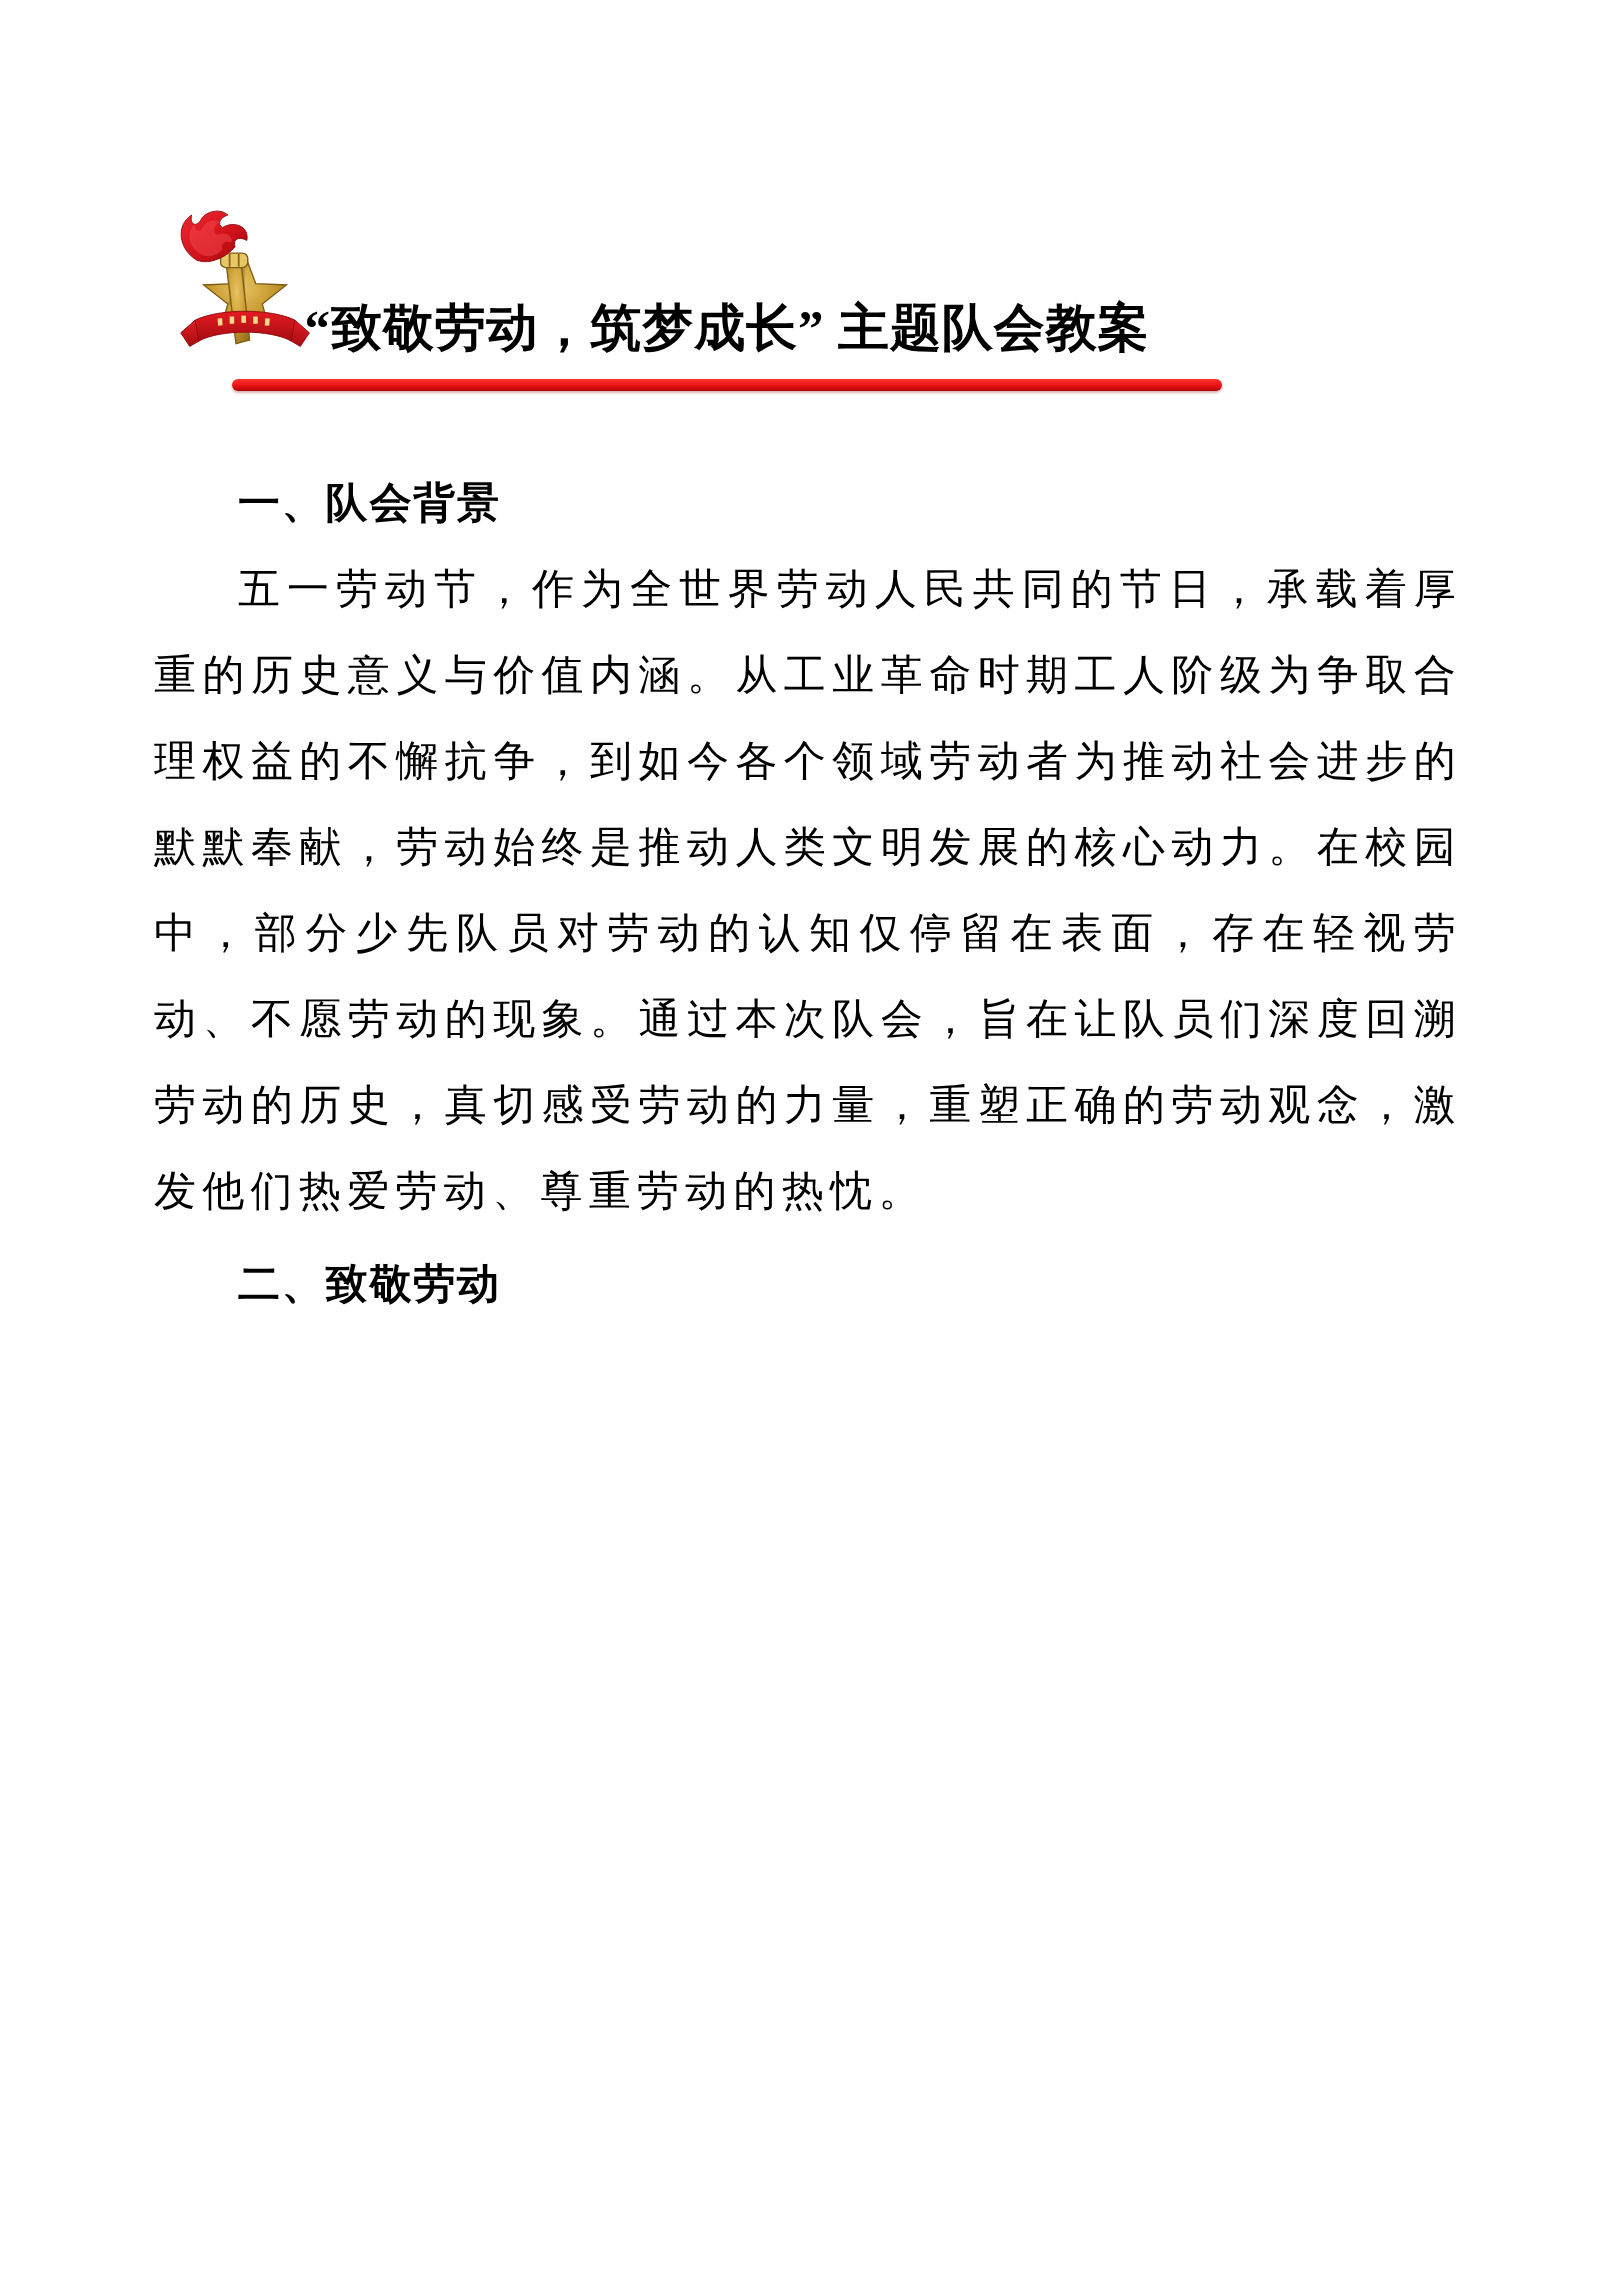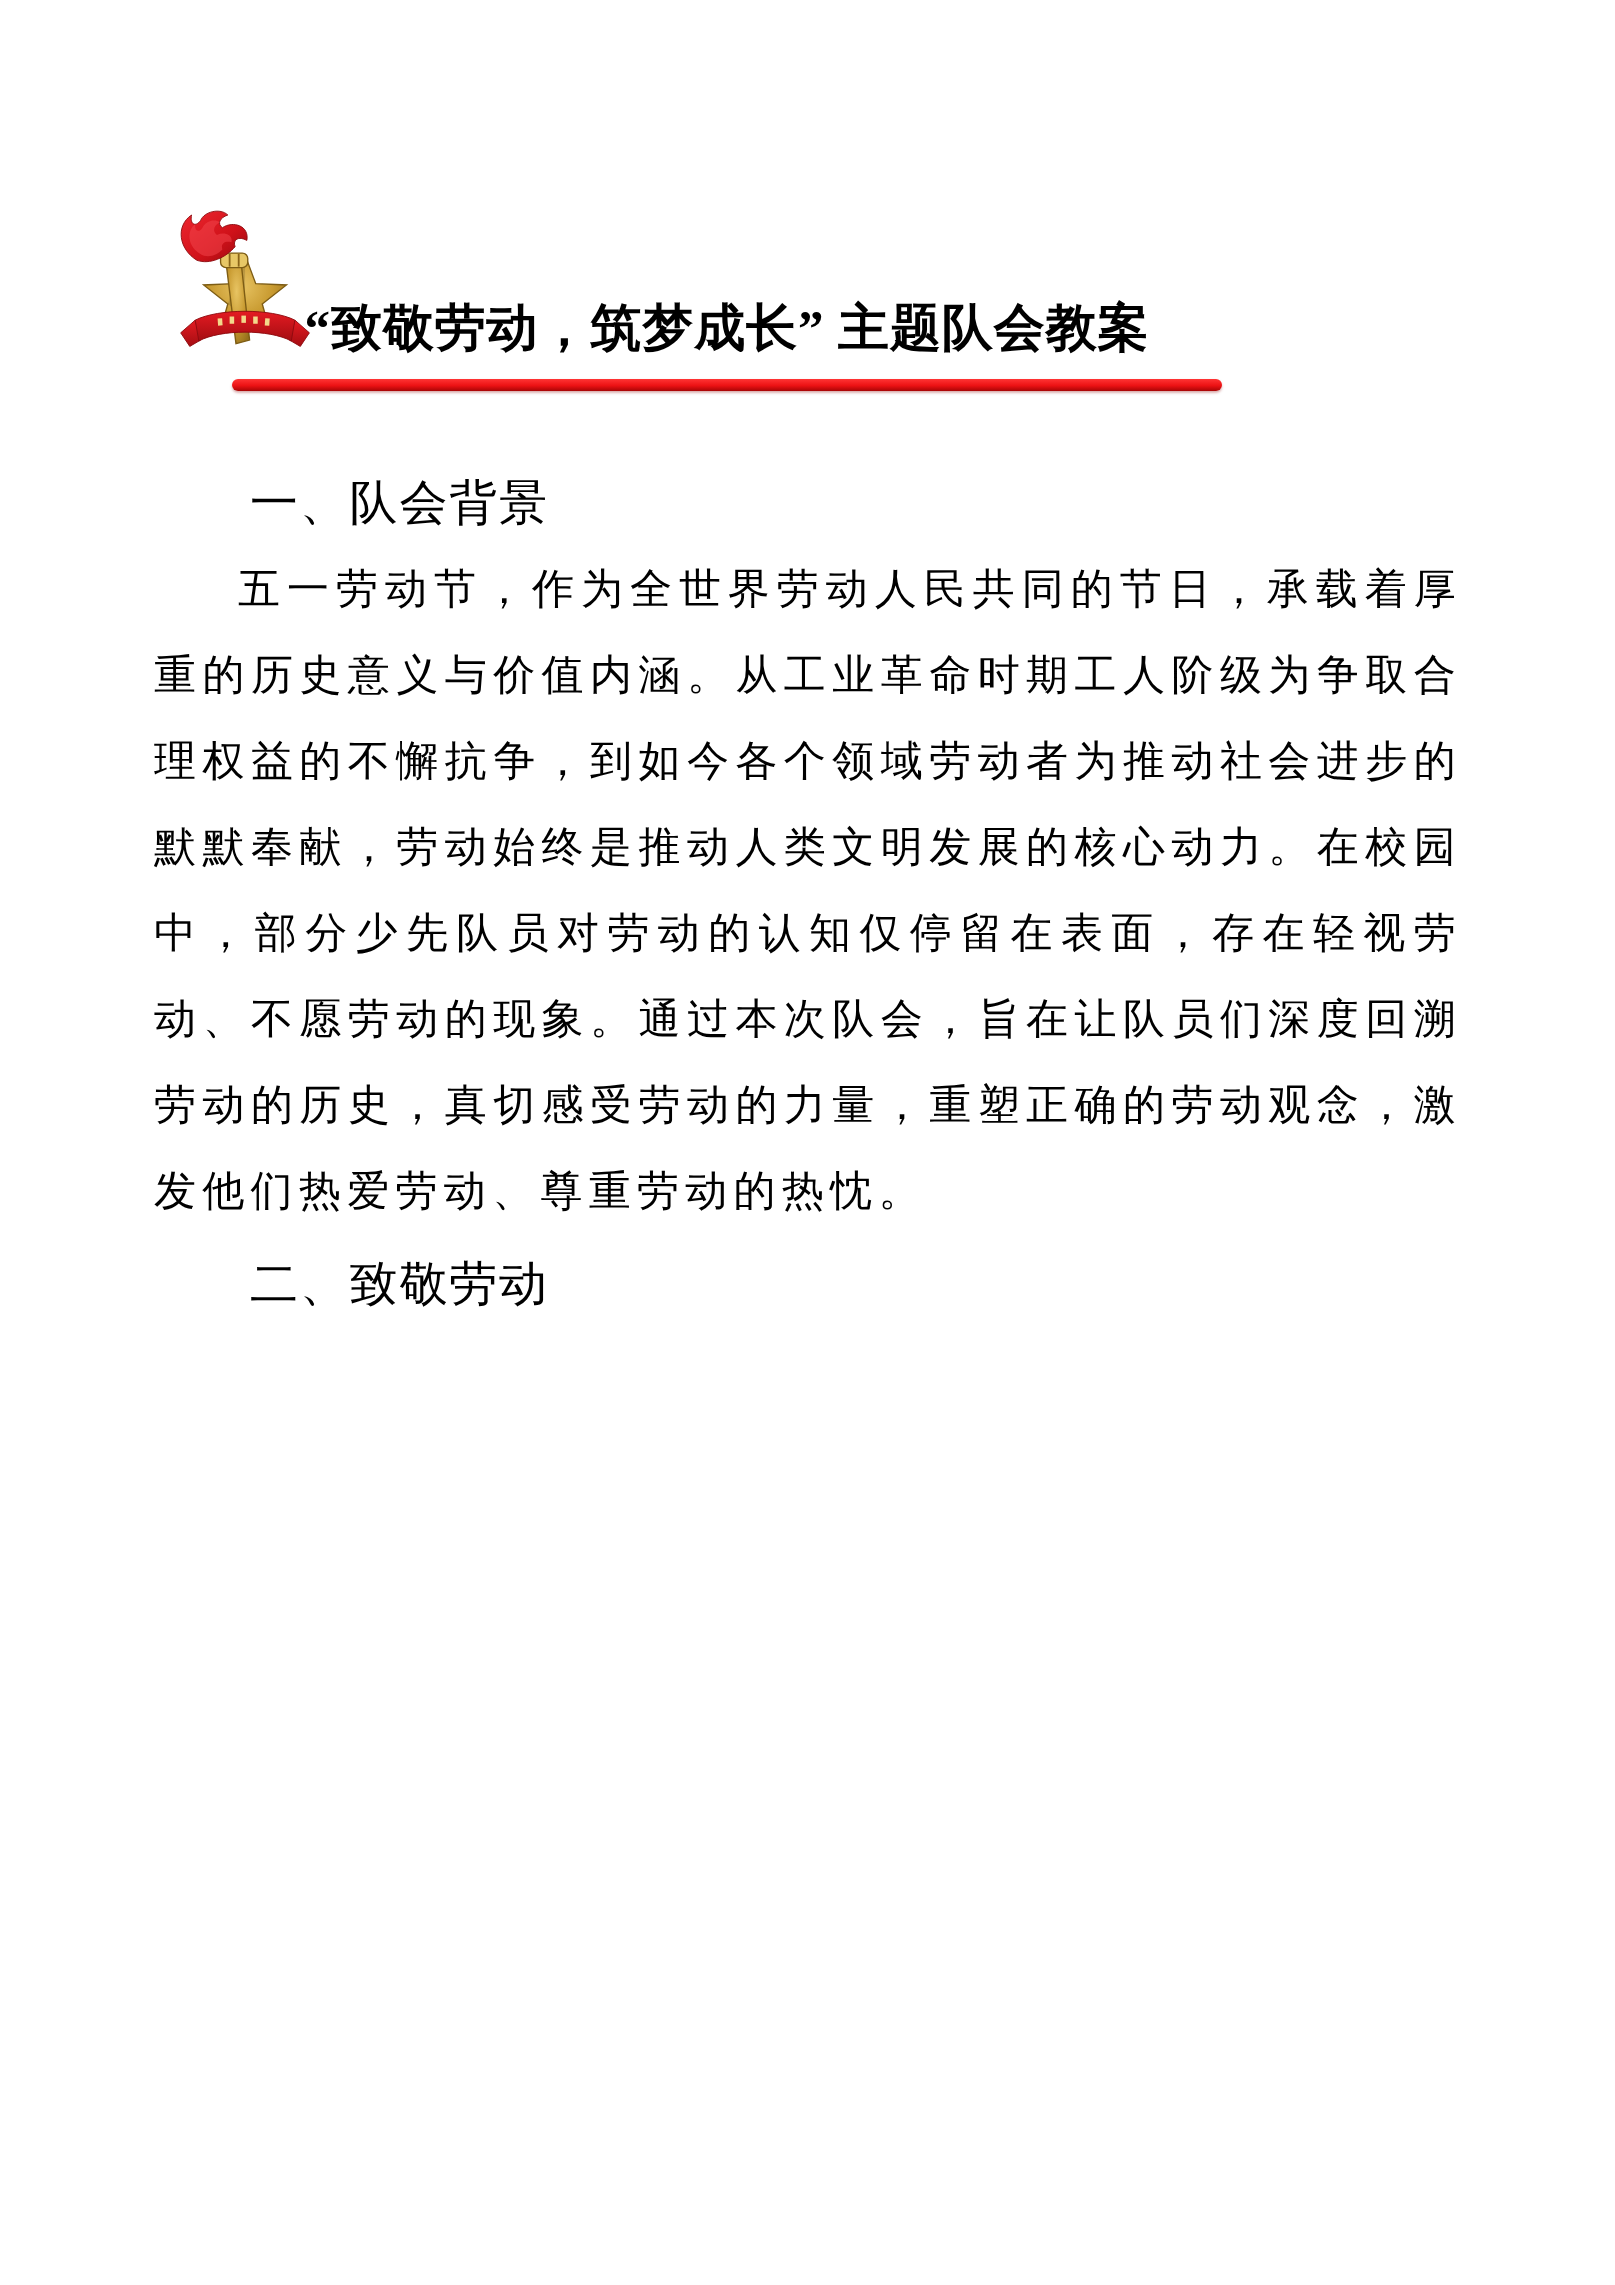--- a/index.html
+++ b/index.html
@@ -50,23 +50,23 @@
   .doc-body {
     position: absolute;
     left: 154px;
     top: 452px;
     width: 1308px;
     font-size: 42px;
     line-height: 86px;
   }
   .sec-heading {
     margin: 0;
-    font-size: 48px;
+    font-size: 42px;
     line-height: 86px;
-    font-weight: 400;
+    font-weight: 700;
     text-indent: 2em;
     letter-spacing: 1.8px;
     font-family: "Liberation Serif", "DejaVu Serif", serif;
   }
   .sec-heading.gap-top { margin-top: 7.2px; }
   .body-para {
     margin: 0;
     text-indent: 2em;
     text-align: justify;
     letter-spacing: 6.3px;

